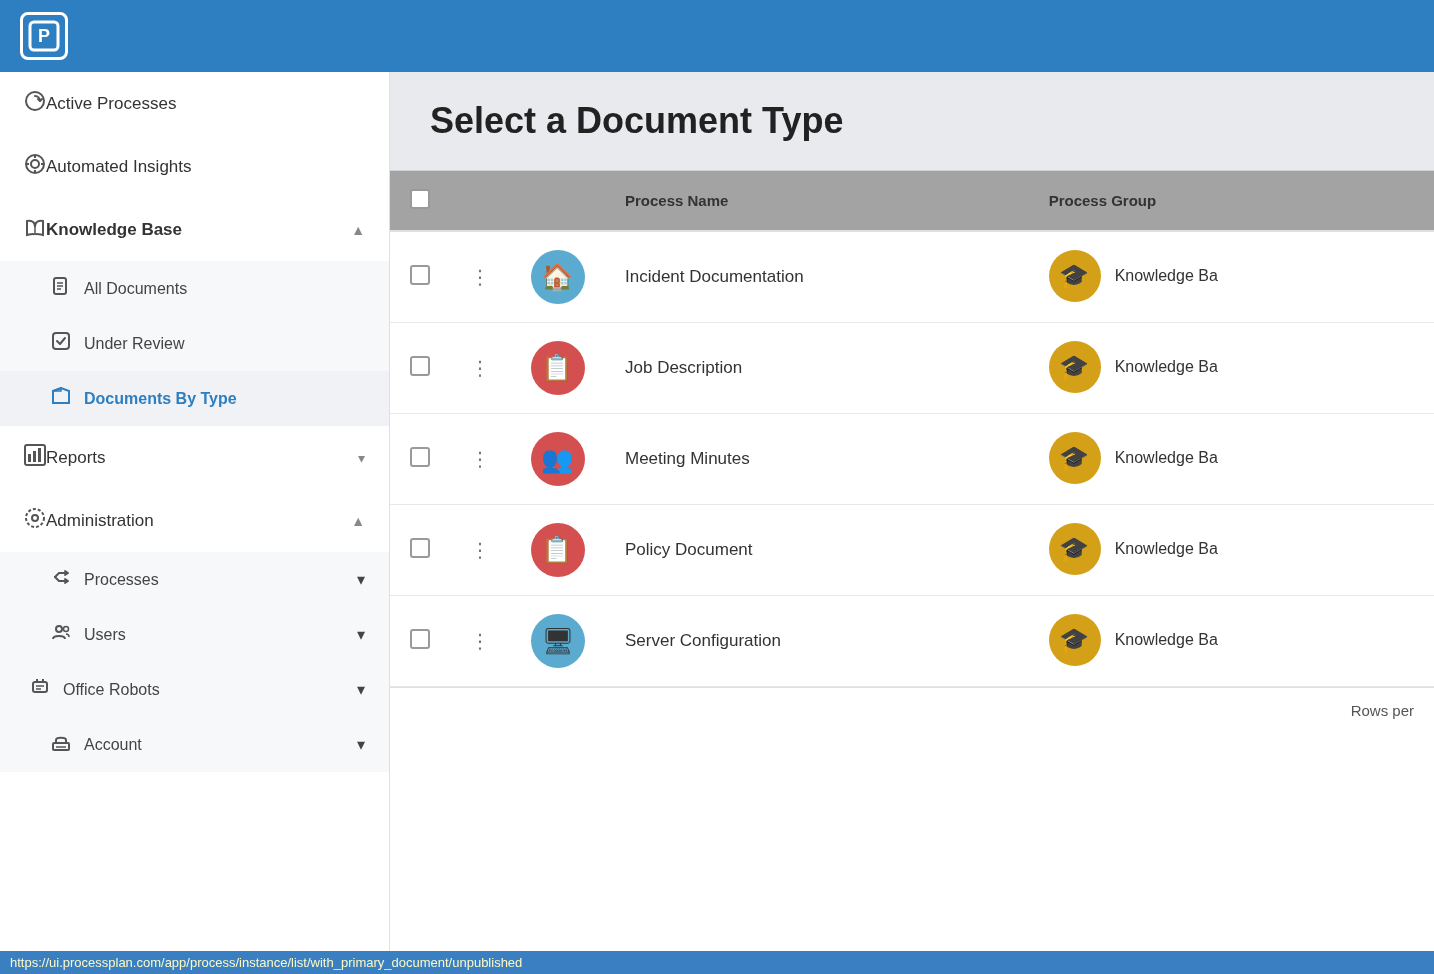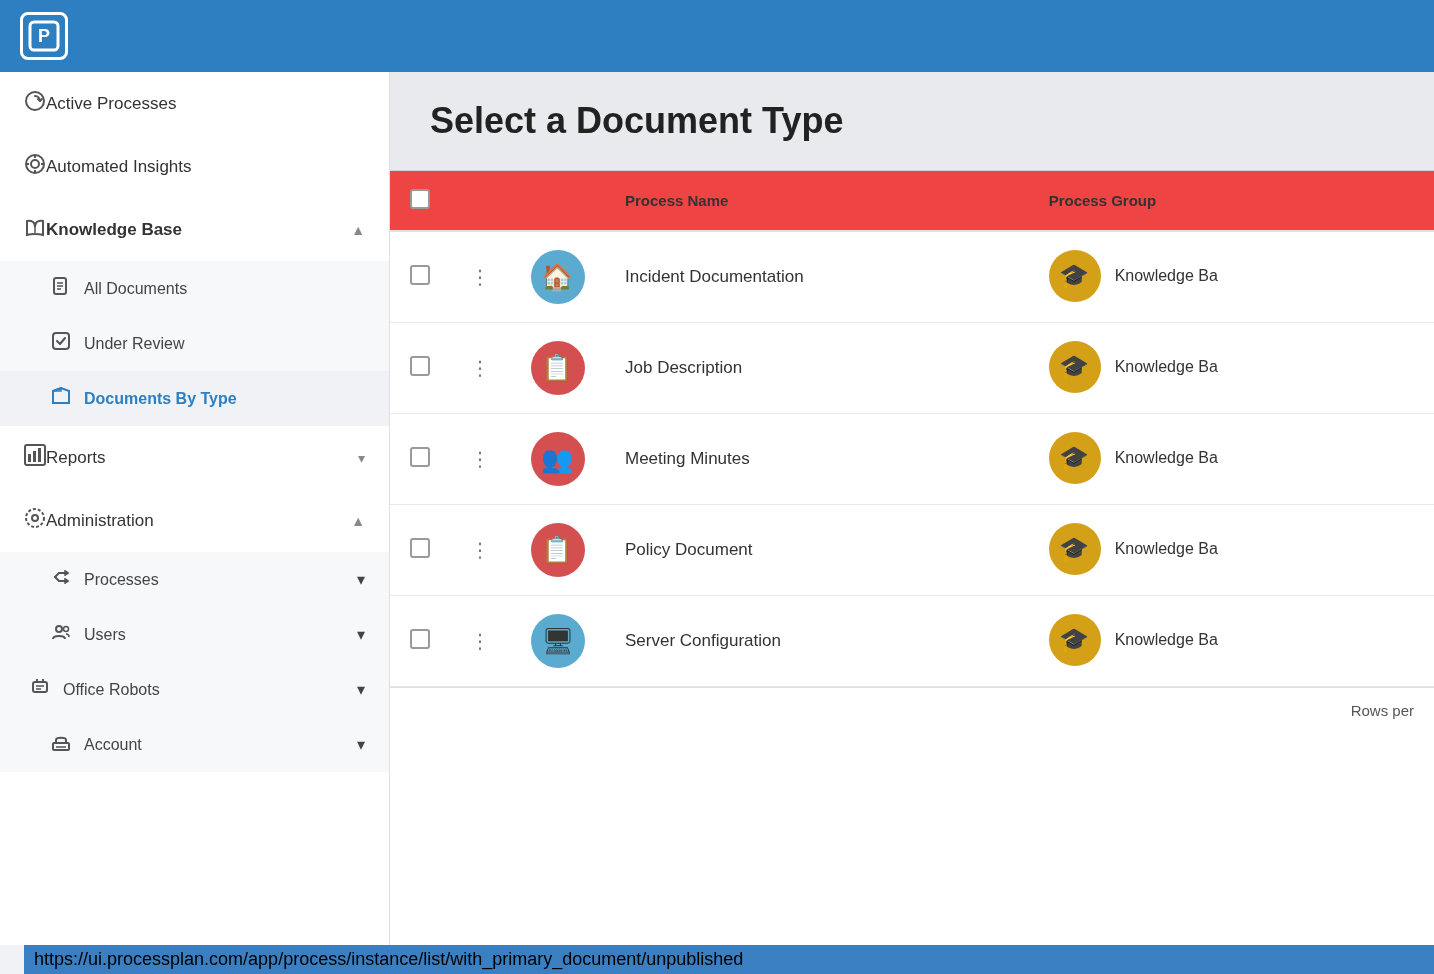--- a/index.html
+++ b/index.html
@@ -106,21 +106,21 @@
     }
     thead tr {
       border-bottom: 2px solid #e0e0e0;
     }
     thead th {
       padding: 18px 20px;
       text-align: left;
       font-size: 15px;
       font-weight: 700;
       color: #333;
-      background: #ef4444;
+      background: #a3a3a3;
     }
     tbody tr {
       border-bottom: 1px solid #e8e8e8;
     }
     tbody td {
       padding: 18px 20px;
       vertical-align: middle;
       font-size: 16px;
       color: #333;
     }
@@ -140,25 +140,24 @@
     .three-dots {
       font-size: 20px;
       color: #777;
       cursor: pointer;
       letter-spacing: 1px;
     }
 
     
     .status-bar {
       background: #3a7fc1;
-      color: #000000;
-      font-size: 18px;
+      color: #fef9c3;
+      font-size: 13px;
       padding: 4px 10px;
       flex-shrink: 0;
-      margin-left: 24px;
     }
 
     
     .table-footer {
       padding: 14px 20px;
       font-size: 15px;
       color: #555;
       border-top: 1px solid #e0e0e0;
       display: flex;
       justify-content: flex-end;

